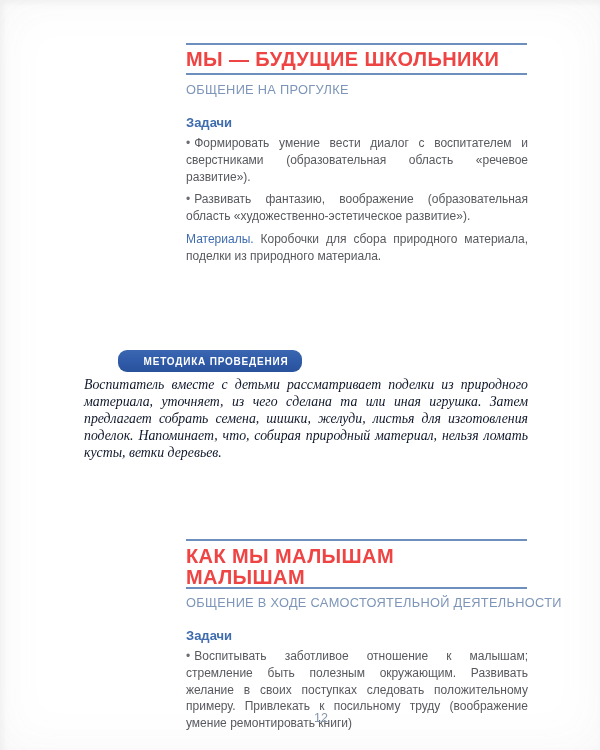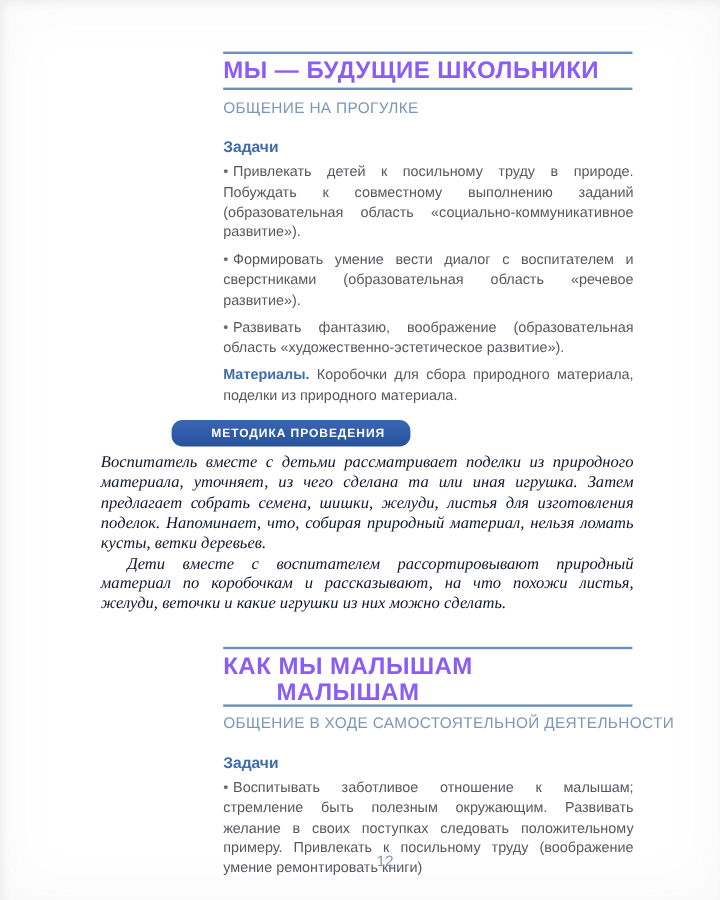--- a/index.html
+++ b/index.html
@@ -9,48 +9,48 @@
     margin:0 auto;
     background:#ffffff;
     font-family:"Liberation Sans", sans-serif;
     overflow:hidden;
     box-shadow:inset 0 0 50px rgba(120,120,120,0.06), inset 3px 3px 6px rgba(150,150,150,0.10);
   }
   .rule{position:absolute;height:2px;background:#6d8fbd;}
   .col{left:186px;width:341px;}
   .h1{
     position:absolute;left:186px;
-    font-size:20px;font-weight:bold;color:#8b5cf6;
-    letter-spacing:0.4px;line-height:21px;white-space:nowrap;text-align:center;
+    font-size:20px;font-weight:bold;color:#ef4444;
+    letter-spacing:0.4px;line-height:21px;white-space:nowrap;
   }
   .subtitle{
     position:absolute;left:186px;
     font-size:12.8px;color:#7d95b8;letter-spacing:0.3px;white-space:nowrap;
   }
   .tasks{
     position:absolute;left:186px;width:342px;
   }
   .tasks .label{
     font-size:13px;font-weight:bold;color:#3f6cae;margin:12px 0 5px 0;
   }
   .tasks p{
     margin:0 0 6px 0;
     font-size:12px;line-height:16.8px;
     color:#57595e;text-align:justify;
   }
   .bullet{color:#6a6d72;margin-right:4px;}
-  .mat-label{font-weight:bold;color:#3f6cae;}
+  .mat-label{font-weight:normal;color:#3f6cae;}
   .badge-row{position:absolute;left:118px;top:350px;width:422px;height:24px;}
   .badge{
     display:inline-block;
     background:#2f5aa7;
     background:linear-gradient(180deg,#3a66b2 0%,#2f5aa7 55%,#2a529c 100%);
     color:#ffffff;font-size:10px;font-weight:bold;letter-spacing:0.8px;
-    padding:6px 0 5px 12px;width:199px;text-align:center;
-    border-radius:9px;box-sizing:border-box;white-space:nowrap;margin-left:25px;
+    padding:6px 0 5px 12px;width:184px;text-align:center;
+    border-radius:9px;box-sizing:border-box;white-space:nowrap;
   }
   .badge-line{
     position:absolute;left:184px;top:19px;width:238px;height:1px;background:#cdd1d6;z-index:-1;
   }
   .serif-block{
     position:absolute;left:84px;top:377px;width:444px;
     font-family:"Liberation Serif", serif;
     font-size:13.8px;line-height:16.9px;color:#0f172a;text-align:justify;font-style:italic;
   }
   .serif-block p{margin:0;}
@@ -65,34 +65,32 @@
 
 <div class="page">
 
   <div class="rule col" style="top:43px;"></div>
   <div class="h1" style="top:49px;">МЫ — БУДУЩИЕ ШКОЛЬНИКИ</div>
   <div class="rule col" style="top:73px;"></div>
   <div class="subtitle" style="top:82px;">ОБЩЕНИЕ НА ПРОГУЛКЕ</div>
 
   <div class="tasks" style="top:103px;">
     <div class="label">Задачи</div>
-    <p><span class="bullet">•</span><span>Привлекать детей к посильному труду в природе. Побуждать к совместному выполнению заданий (образовательная область «социально-коммуникативное развитие»).</span></p>
     <p><span class="bullet">•</span><span>Формировать умение вести диалог с воспитателем и сверстниками (образовательная область «речевое развитие»).</span></p>
     <p><span class="bullet">•</span><span>Развивать фантазию, воображение (образовательная область «художественно-эстетическое развитие»).</span></p>
     <p><span class="mat-label">Материалы.</span><span> Коробочки для сбора природного материала, поделки из природного материала.</span></p>
   </div>
 
   <div class="badge-row">
     <div class="badge-line"></div>
     <div class="badge">МЕТОДИКА ПРОВЕДЕНИЯ</div>
   </div>
 
   <div class="serif-block">
     <p>Воспитатель вместе с детьми рассматривает поделки из природного материала, уточняет, из чего сделана та или иная игрушка. Затем предлагает собрать семена, шишки, желуди, листья для изготовления поделок. Напоминает, что, собирая природный материал, нельзя ломать кусты, ветки деревьев.</p>
-    <p class="indent">Дети вместе с воспитателем рассортировывают природный материал по коробочкам и рассказывают, на что похожи листья, желуди, веточки и какие игрушки из них можно сделать.</p>
   </div>
 
   <div class="rule col" style="top:539px;"></div>
   <div class="h1" style="top:546px;">
     <div>КАК МЫ МАЛЫШАМ</div>
     <div>МАЛЫШАМ</div>
   </div>
   <div class="rule col" style="top:587px;"></div>
   <div class="subtitle" style="top:595px;">ОБЩЕНИЕ В ХОДЕ САМОСТОЯТЕЛЬНОЙ ДЕЯТЕЛЬНОСТИ</div>
 

